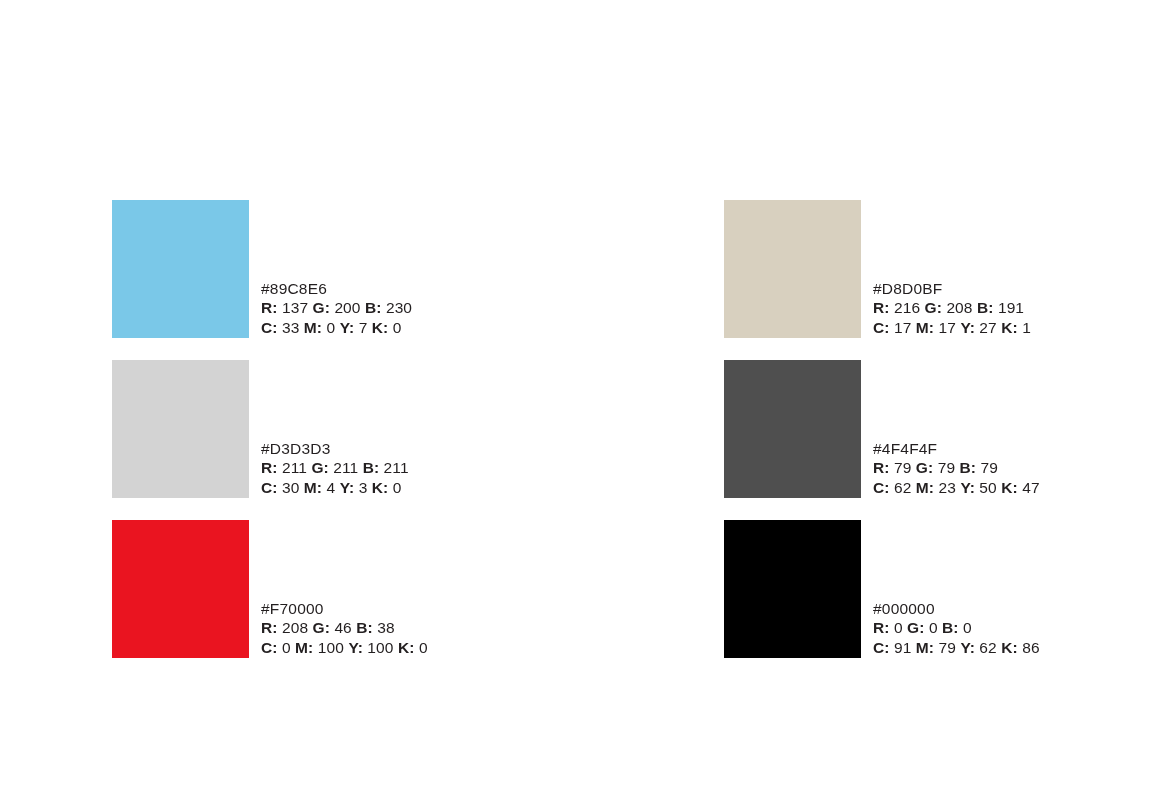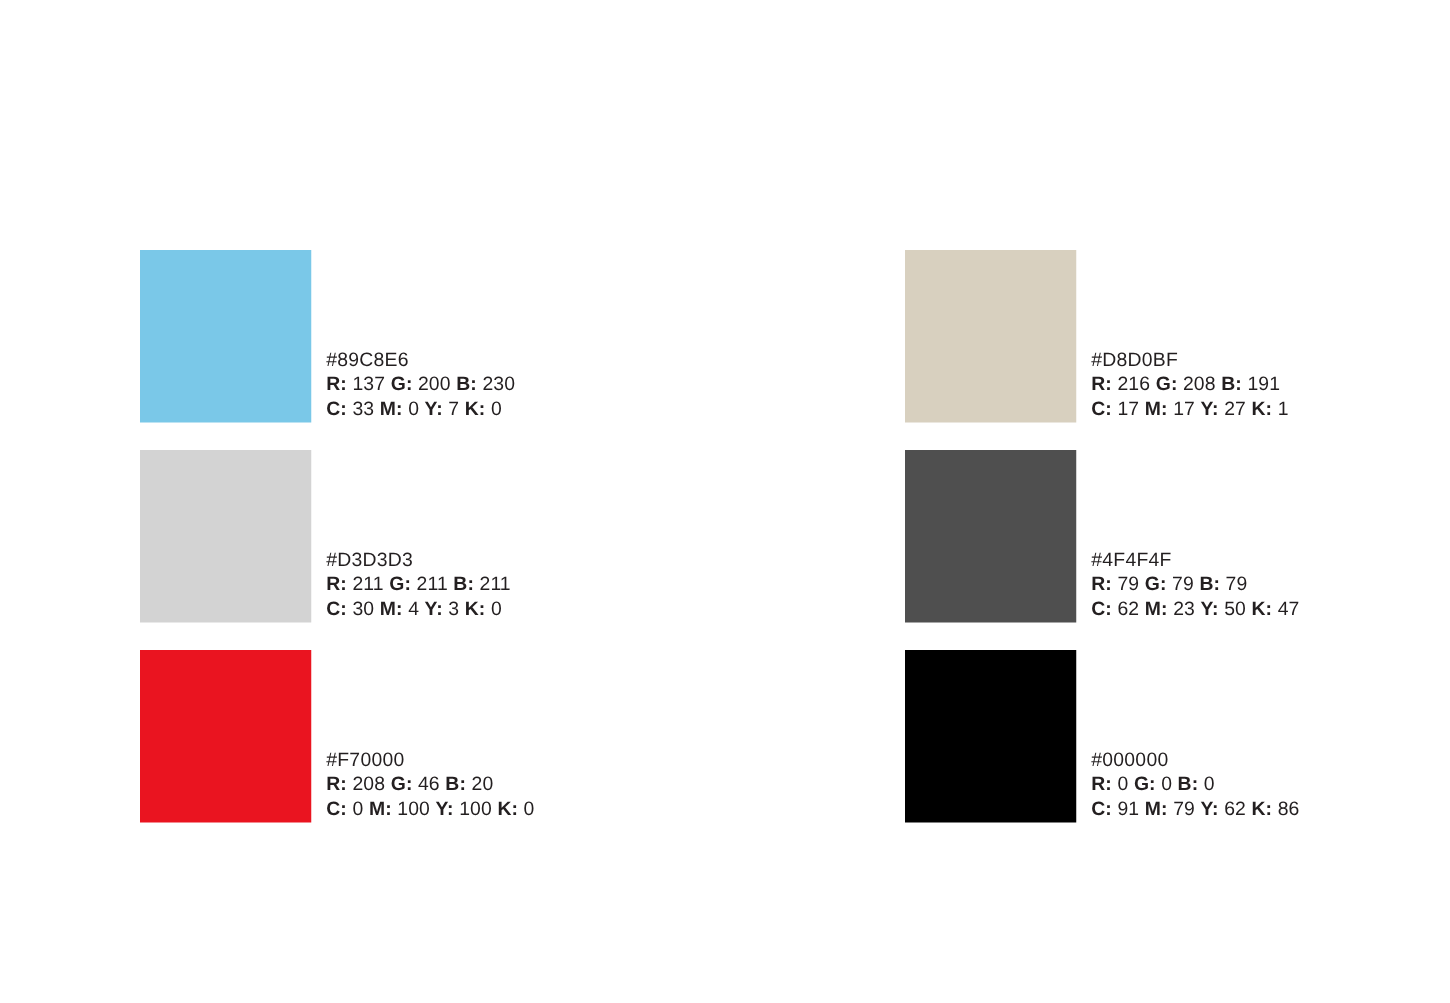--- a/index.html
+++ b/index.html
@@ -94,21 +94,21 @@
         <div class="swatch-info">
           <span class="swatch-line hex-line">#D3D3D3</span>
           <span class="swatch-line channel-line"><span class="ch-group"><b class="ch-key">R:</b><span class="ch-val"> 211 </span></span><span class="ch-group"><b class="ch-key">G:</b><span class="ch-val"> 211 </span></span><span class="ch-group"><b class="ch-key">B:</b><span class="ch-val"> 211</span></span></span>
           <span class="swatch-line channel-line"><span class="ch-group"><b class="ch-key">C:</b><span class="ch-val"> 30 </span></span><span class="ch-group"><b class="ch-key">M:</b><span class="ch-val"> 4 </span></span><span class="ch-group"><b class="ch-key">Y:</b><span class="ch-val"> 3 </span></span><span class="ch-group"><b class="ch-key">K:</b><span class="ch-val"> 0</span></span></span>
         </div>
       </div>
       <div class="swatch-row">
         <div class="swatch-chip" style="background-color: rgb(234, 20, 32);"></div>
         <div class="swatch-info">
           <span class="swatch-line hex-line">#F70000</span>
-          <span class="swatch-line channel-line"><span class="ch-group"><b class="ch-key">R:</b><span class="ch-val"> 208 </span></span><span class="ch-group"><b class="ch-key">G:</b><span class="ch-val"> 46 </span></span><span class="ch-group"><b class="ch-key">B:</b><span class="ch-val"> 20</span></span></span>
+          <span class="swatch-line channel-line"><span class="ch-group"><b class="ch-key">R:</b><span class="ch-val"> 208 </span></span><span class="ch-group"><b class="ch-key">G:</b><span class="ch-val"> 46 </span></span><span class="ch-group"><b class="ch-key">B:</b><span class="ch-val"> 38</span></span></span>
           <span class="swatch-line channel-line"><span class="ch-group"><b class="ch-key">C:</b><span class="ch-val"> 0 </span></span><span class="ch-group"><b class="ch-key">M:</b><span class="ch-val"> 100 </span></span><span class="ch-group"><b class="ch-key">Y:</b><span class="ch-val"> 100 </span></span><span class="ch-group"><b class="ch-key">K:</b><span class="ch-val"> 0</span></span></span>
         </div>
       </div>
     </div>
   <div class="palette-column col-right">
       <div class="swatch-row">
         <div class="swatch-chip" style="background-color: rgb(216, 208, 191);"></div>
         <div class="swatch-info">
           <span class="swatch-line hex-line">#D8D0BF</span>
           <span class="swatch-line channel-line"><span class="ch-group"><b class="ch-key">R:</b><span class="ch-val"> 216 </span></span><span class="ch-group"><b class="ch-key">G:</b><span class="ch-val"> 208 </span></span><span class="ch-group"><b class="ch-key">B:</b><span class="ch-val"> 191</span></span></span>

